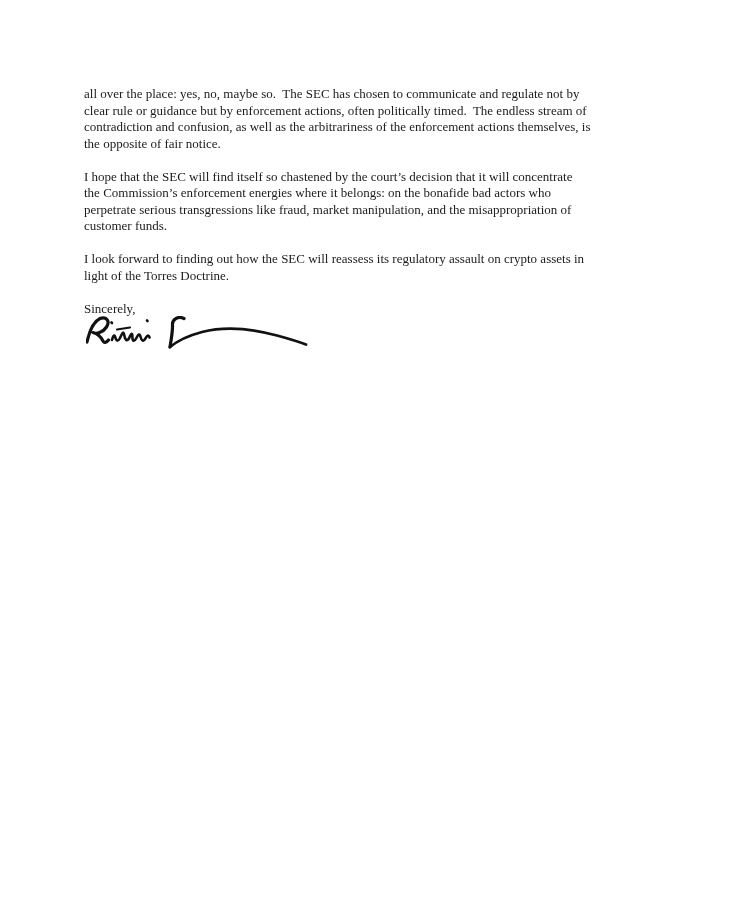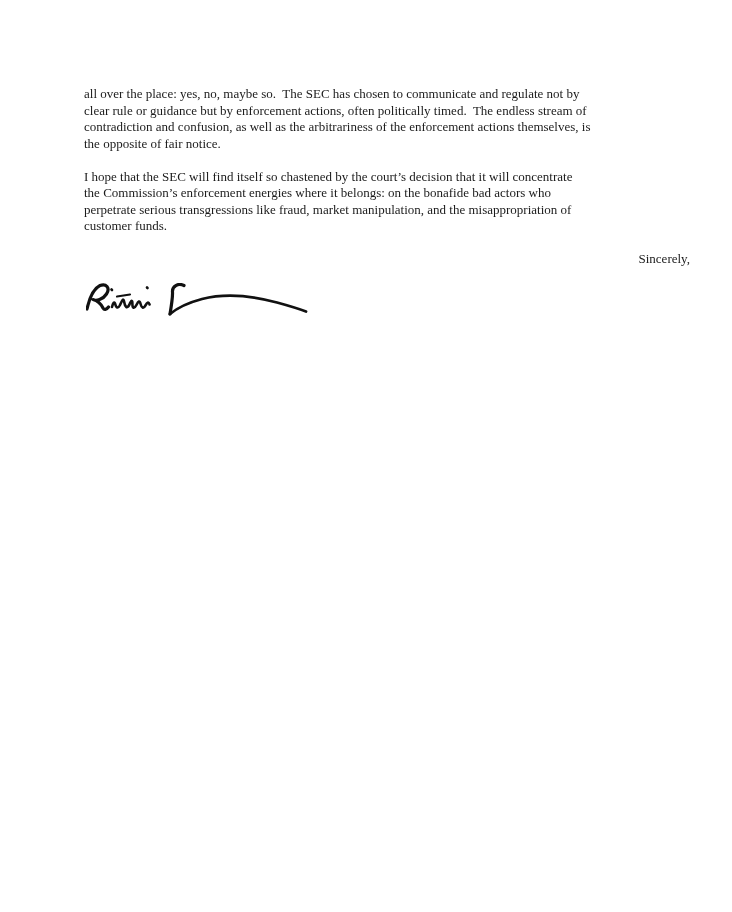--- a/index.html
+++ b/index.html
@@ -22,22 +22,21 @@
     width: 622px;
     font-size: 13px;
     line-height: 16.5px;
   }
   .para {
     white-space: pre-wrap;
     margin: 0 0 16.5px 0;
   }
   .closing {
     white-space: pre-wrap;
-    margin: 16px;
-    text-align: right;
+    margin: 0;
   }
   .signature-wrap {
     height: 40px;
     margin: -1px 0 0 2px;
   }
   .signature-wrap svg {
     display: block;
   }
   .name-block {
     margin-top: 12px;
@@ -53,20 +52,22 @@
 
   <div id="paragraphs">
       <p class="para">all over the place: yes, no, maybe so.  The SEC has chosen to communicate and regulate not by
 clear rule or guidance but by enforcement actions, often politically timed.  The endless stream of
 contradiction and confusion, as well as the arbitrariness of the enforcement actions themselves, is
 the opposite of fair notice.</p>
       <p class="para">I hope that the SEC will find itself so chastened by the court’s decision that it will concentrate
 the Commission’s enforcement energies where it belongs: on the bonafide bad actors who
 perpetrate serious transgressions like fraud, market manipulation, and the misappropriation of
 customer funds.</p>
+      <p class="para">I look forward to finding out how the SEC will reassess its regulatory assault on crypto assets in
+light of the Torres Doctrine.</p>
     </div>
 
   <p class="closing">Sincerely,</p>
 
   <div class="signature-wrap">
     <svg width="232" height="40" viewBox="0 0 232 40" fill="none" stroke="#111111" stroke-linecap="round" stroke-linejoin="round">
 
       <path stroke-width="3.2" d="M1,26 C3,17 7,6 14,2.5 C20,0 24.5,5 20.5,11 C17,16.5 10,18.5 7,16.5 C11,17.5 15,21 17,25 C18.2,27.2 20.2,27 22.5,24"></path>
 
       <path stroke-width="2.6" d="M26,24 C27,20 28.2,18 29.2,21 C30.2,25 32,26 34,22 C36,18 37.2,14 38.2,19 C39,24 41,26 43.2,22 C45.2,17.5 46.4,16 46.4,21 C46.4,25.5 48.4,26 50.4,22 C52.4,18 53.6,17 54.6,21 C55.6,25 57.4,26 59.4,22.5 C61.2,19.5 62.4,18.5 63.6,21.5"></path>

